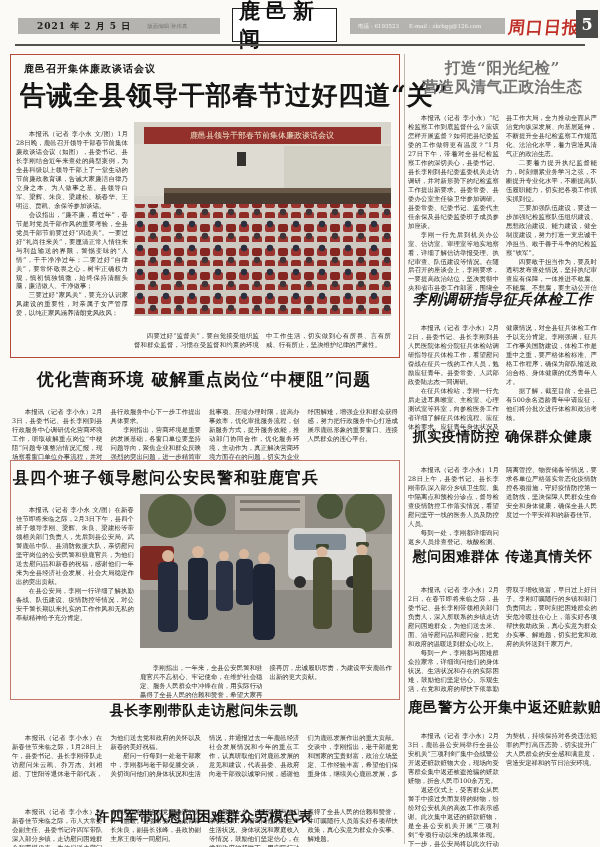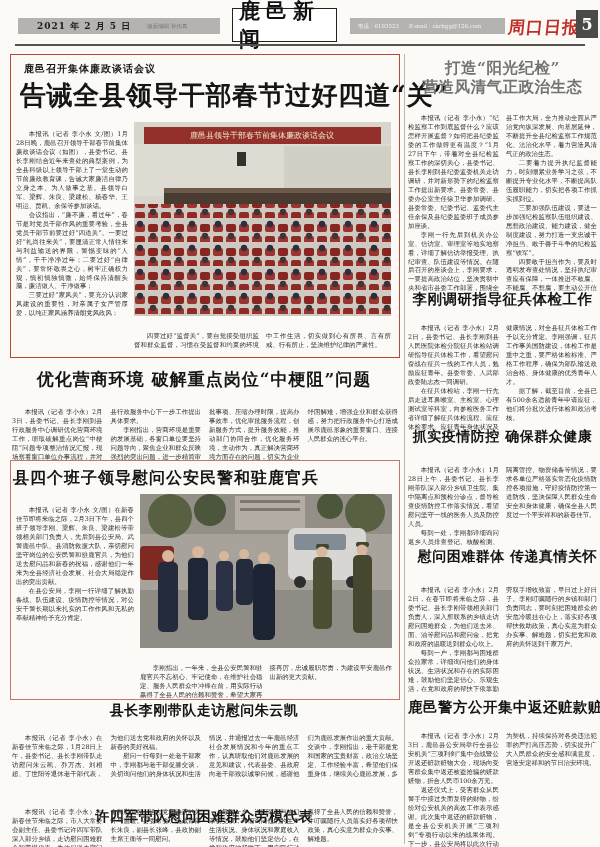--- a/index.html
+++ b/index.html
@@ -163,34 +163,34 @@
     <div>营造风清气正政治生态</div>
   </div>
   <div class="abs btxt cols2" style="left:408px;top:102px;width:189px;height:180px;">
     <p>本报讯（记者 李小永）“纪检监察工作到底监督什么？应该怎样开展监督？如何把县纪委监委的工作做得更有温度？”1月27日下午，带着对全县纪检监察工作的深切关心，县委书记、县长李刚到县纪委监委机关走访调研，并对新形势下的纪检监察工作提出新要求。县委常委、县委办公室主任徐卫华参加调研。县委常委、纪委书记、监委代主任余保及县纪委监委班子成员参加座谈。</p>
     <p>李刚一行先后到机关办公室、信访室、审理室等地实地察看，详细了解信访举报受理、执纪审查、队伍建设等情况。在随后召开的座谈会上，李刚要求，一要提高政治站位，坚决贯彻中央和省市县委工作部署，围绕全县工作大局，全力推动全面从严治党向纵深发展、向基层延伸，不断提升全县纪检监察工作规范化、法治化水平，着力营造风清气正的政治生态。</p>
     <p>二要着力提升执纪监督能力，时刻绷紧业务学习之弦，不断提升专业化水平，不断提高队伍履职能力，切实把各项工作抓实抓到位。</p>
     <p>三要加强队伍建设，要进一步加强纪检监察队伍组织建设、思想政治建设、能力建设，健全制度建设，努力打造一支忠诚干净担当、敢于善于斗争的纪检监察“铁军”。</p>
     <p>四要敢于担当作为，要及时透明发布查处情况，坚持执纪审查应有保障，一体推进不敢腐、不能腐、不想腐，要主动公开信息，满足社会公众的知情权，畅通纪检监察机关联系群众工作渠道。</p>
   </div>
 
-  <div class="abs headline-m" style="left:408px;top:290px;width:189px;font-size:14.5px;">李刚调研指导征兵体检工作</div>
+  <div class="abs headline-m" style="left:408px;top:290px;width:189px;font-size:14.5px;font-style:italic;">李刚调研指导征兵体检工作</div>
   <div class="abs btxt cols2" style="left:408px;top:312px;width:189px;height:112px;">
     <p>本报讯（记者 李小永）2月2日，县委书记、县长李刚到县人民医院体检分院征兵体检站调研指导征兵体检工作，看望慰问奋战在征兵一线的工作人员，勉励应征青年。县委常委、人武部政委陆志杰一同调研。</p>
     <p>在征兵体检站，李刚一行先后走进耳鼻喉室、主检室、心理测试室等科室，向参检医务工作者详细了解征兵体检流程、应征体检要求、应征青年身体状况及健康情况，对全县征兵体检工作予以充分肯定。李刚强调，征兵工作事关国防建设，体检工作是重中之重，要严格体检标准、严格工作程序，确保为部队输送政治合格、身体健康的优秀青年人才。</p>
     <p>据了解，截至目前，全县已有500余名适龄青年申请应征，他们将分批次进行体检和政治考核。</p>
   </div>
 
   <div class="abs headline-m" style="left:408px;top:428px;width:189px;">抓实疫情防控  确保群众健康</div>
   <div class="abs btxt cols2" style="left:408px;top:454px;width:189px;height:88px;">
     <p>本报讯（记者 李小永）1月28日上午，县委书记、县长李刚带队深入部分乡镇卫生院、集中隔离点和预检分诊点，督导检查疫情防控工作落实情况，看望慰问坚守一线的医务人员及防控人员。</p>
     <p>每到一处，李刚都详细询问返乡人员排查登记、核酸检测、隔离管控、物资储备等情况，要求各单位严格落实常态化疫情防控各项措施，守好疫情防控第一道防线，坚决保障人民群众生命安全和身体健康，确保全县人民度过一个平安祥和的新春佳节。</p>
   </div>
 
-  <div class="abs headline-m" style="left:408px;top:548px;width:189px;text-align:right;">慰问困难群体  传递真情关怀</div>
+  <div class="abs headline-m" style="left:408px;top:548px;width:189px;">慰问困难群体  传递真情关怀</div>
   <div class="abs btxt cols2" style="left:408px;top:574px;width:189px;height:116px;">
     <p>本报讯（记者 李小永）2月2日，在春节即将来临之际，县委书记、县长李刚带领相关部门负责人，深入所联系的乡镇走访慰问困难群众，为他们送去米、面、油等慰问品和慰问金，把党和政府的温暖送到群众心坎上。</p>
     <p>每到一户，李刚都与困难群众拉家常，详细询问他们的身体状况、生活状况和存在的实际困难，鼓励他们坚定信心、乐观生活，在党和政府的帮扶下依靠勤劳双手增收致富，早日过上好日子。李刚叮嘱随行的乡镇和部门负责同志，要时刻把困难群众的安危冷暖挂在心上，落实好各项帮扶救助政策，真心实意为群众办实事、解难题，切实把党和政府的关怀送到千家万户。</p>
   </div>
 
   <div class="abs headline-m" style="left:408px;top:698px;width:189px;font-size:14.5px;">鹿邑警方公开集中返还赃款赃物</div>
   <div class="abs btxt cols2" style="left:408px;top:720px;width:189px;height:122px;">
     <p>本报讯（记者 李小永）2月3日，鹿邑县公安局举行全县公安机关“三项利剑”集中会战暨公开返还赃款赃物大会，现场向受害群众集中返还被盗抢骗的赃款赃物，折合人民币100余万元。</p>
     <p>返还仪式上，受害群众从民警手中接过失而复得的财物，纷纷对公安机关的高效工作表示感谢。此次集中返还的赃款赃物，是全县公安机关开展“三项利剑”专项行动以来的战果体现。下一步，县公安局将以此次行动为契机，持续保持对各类违法犯罪的严打高压态势，切实提升广大人民群众的安全感和满意度，营造安定祥和的节日治安环境。</p>
   </div>

